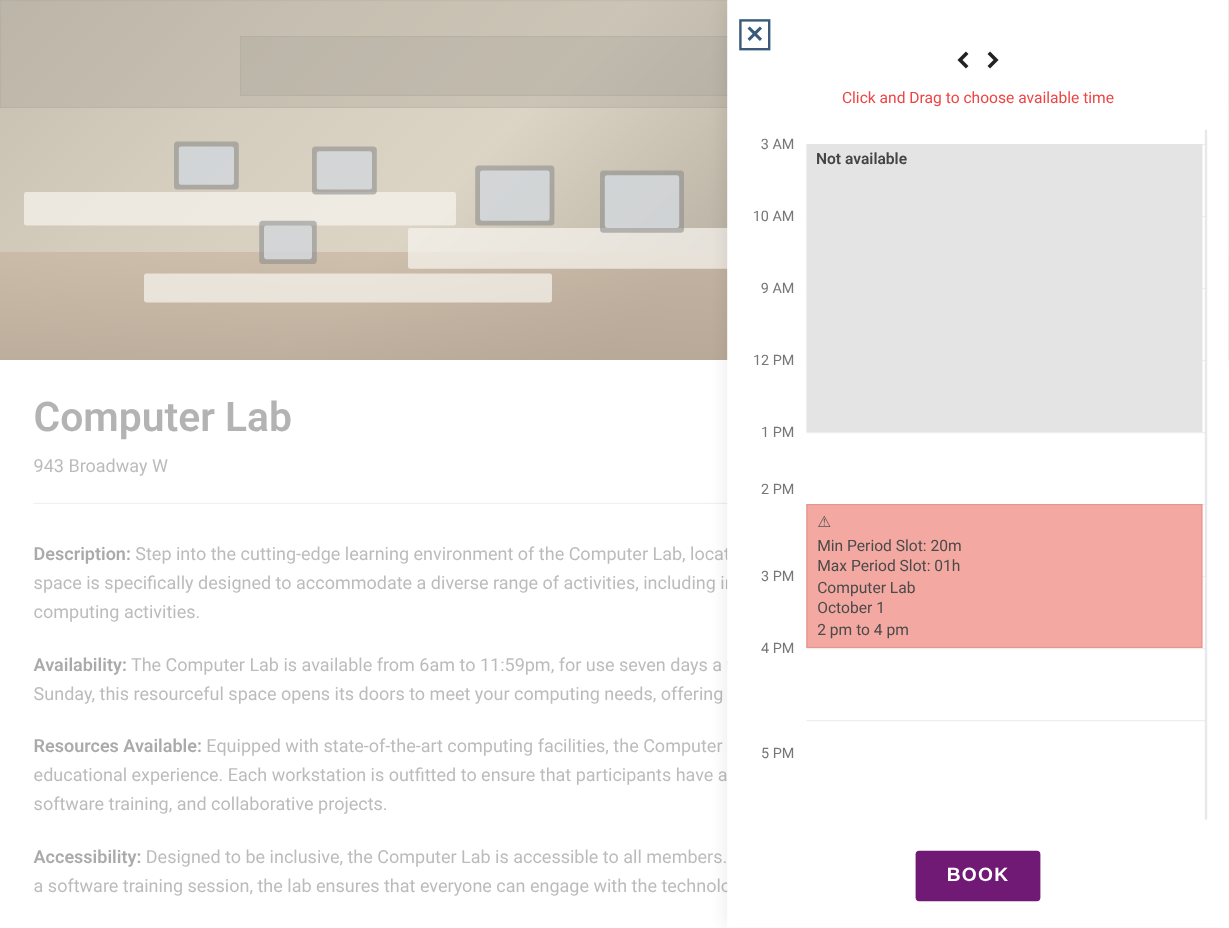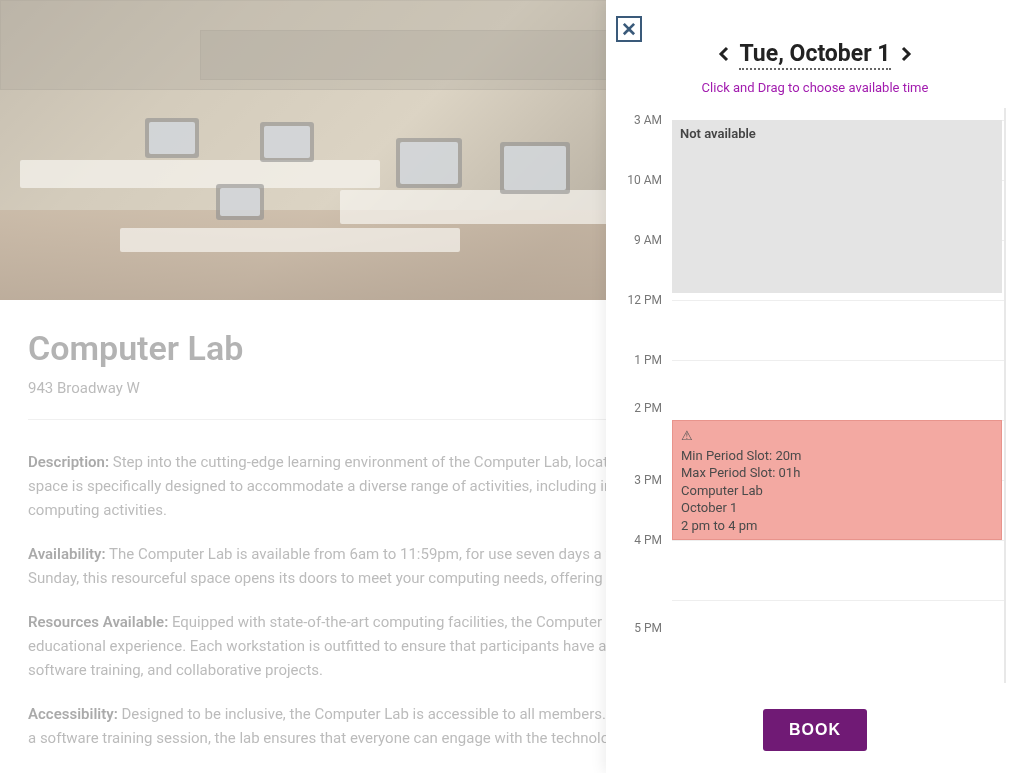--- a/index.html
+++ b/index.html
@@ -134,21 +134,21 @@
 }
 .date-text {
   font-size: 23px;
   font-weight: 700;
   color: #222;
   border-bottom: 2px dotted #666;
   padding-bottom: 1px;
 }
 .date-hint {
   font-size: 13px;
-  color: #a21caf;
+  color: #ef4444;
   margin-top: 10px;
 }
 .calendar {
   position: absolute;
   top: 108px;
   left: 6px;
   right: 18px;
   bottom: 90px;
 }
 .time-col {
@@ -270,21 +270,20 @@
     <span>✕</span>
   </button>
 
   <div class="date-nav">
     <div class="date-row">
       <span class="date-arrow">
         <svg width="14" height="18" viewBox="0 0 14 18">
             <path d="M10 3 L4 9 L10 15" fill="none" stroke="#222" stroke-width="3"></path>
           </svg>
       </span>
-      <span class="date-text">Tue, October 1</span>
       <span class="date-arrow">
         <svg width="14" height="18" viewBox="0 0 14 18">
             <path d="M4 3 L10 9 L4 15" fill="none" stroke="#222" stroke-width="3"></path>
           </svg>
       </span>
     </div>
     <div class="date-hint">Click and Drag to choose available time</div>
   </div>
 
   <div class="calendar">
@@ -303,21 +302,21 @@
       <div class="grid-line" style="top:12px"></div>
       <div class="grid-line" style="top:72px"></div>
       <div class="grid-line" style="top:132px"></div>
       <div class="grid-line" style="top:192px"></div>
       <div class="grid-line" style="top:252px"></div>
       <div class="grid-line" style="top:312px"></div>
       <div class="grid-line" style="top:372px"></div>
       <div class="grid-line" style="top:432px"></div>
       <div class="grid-line" style="top:492px"></div>
 
-      <div class="block-unavail" style="top:12px;height:173px">
+      <div class="block-unavail" style="top:12px;height:240px">
         <span>Not available</span>
       </div>
 
       <div class="block-selected" style="top:312px;height:120px">
         <span class="warn-icon">⚠</span><br>
         <span>Min Period Slot: 20m</span><br>
         <span>Max Period Slot: 01h</span><br>
         <span>Computer Lab</span><br>
         <span>October 1</span><br>
         <span>2 pm to 4 pm</span>

